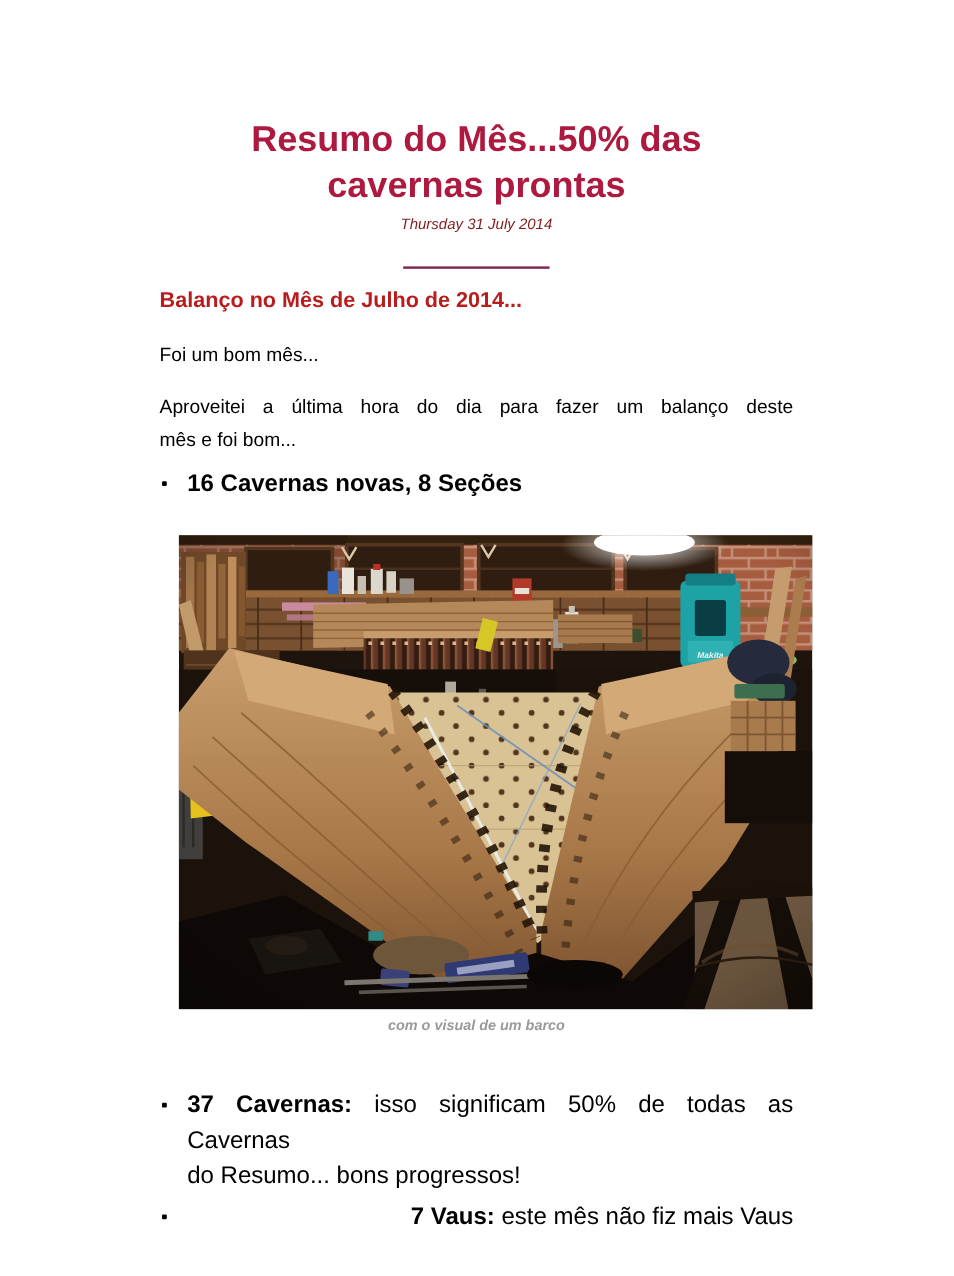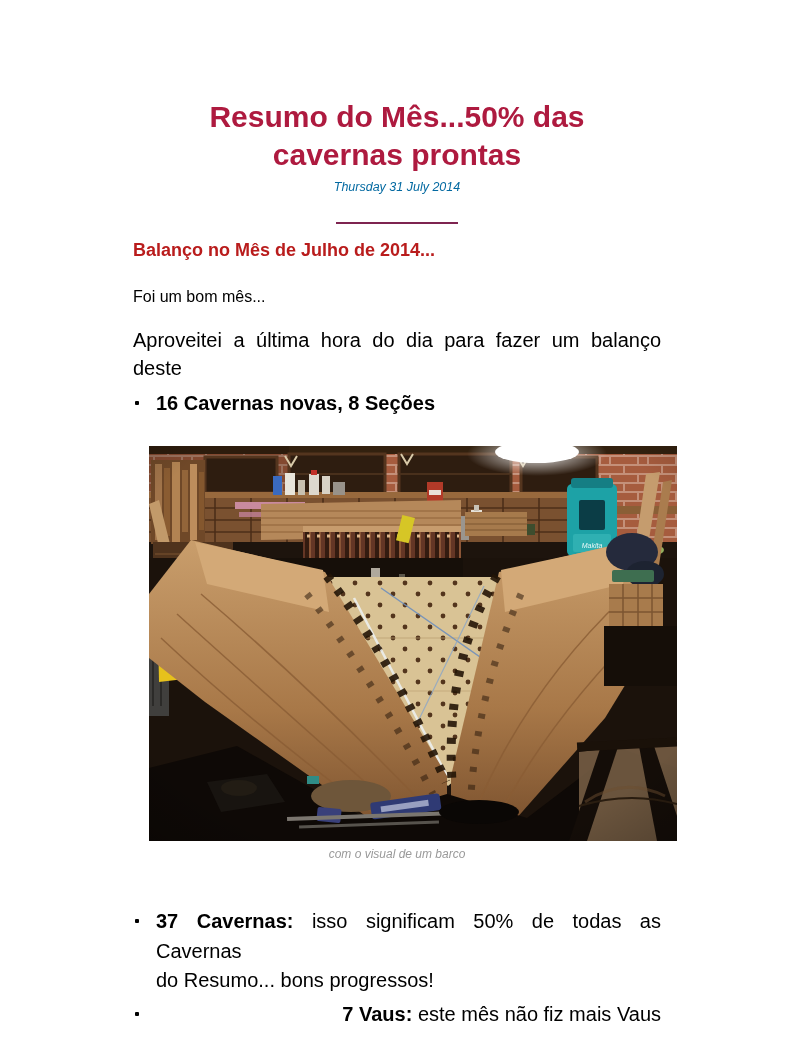--- a/index.html
+++ b/index.html
@@ -5,42 +5,42 @@
   html,body{margin:0;padding:0;background:#ffffff;}
   body{width:795px;height:1063px;font-family:"Liberation Sans",sans-serif;color:#000;}
   .page{position:relative;width:795px;height:1063px;background:#fff;overflow:hidden;}
   .content{position:absolute;left:133px;top:0;width:528px;}
 
   .title{margin:0;padding-top:98px;text-align:center;color:#AE1A3F;
          font-size:30px;line-height:38px;font-weight:bold;}
   .title .tl{display:block;}
 
   .post-date{margin-top:6px;text-align:center;font-style:italic;
-             font-size:12.5px;line-height:15px;color:#0369a1;}
+             font-size:12.5px;line-height:15px;color:#7f1d1d;}
 
   .sep{width:122px;height:0;border-top:2px solid #7E2450;margin:27px auto 0;}
 
   .heading{margin:15px 0 0;font-size:18px;line-height:22px;font-weight:bold;color:#b91c1c;}
 
   .p1{margin:26px 0 0;font-size:16px;line-height:19px;}
-  .p2{margin:20px 0 0;font-size:20px;}
+  .p2{margin:20px 0 0;font-size:16px;}
   .jline{line-height:28px;text-align:justify;text-align-last:justify;}
   .lline{line-height:28px;text-align:left;}
 
   ul.bullets{list-style:none;margin:0;padding:0;}
   li{position:relative;padding-left:23px;font-size:20px;line-height:30px;}
   li .dot{position:absolute;left:2px;top:13px;width:4px;height:4px;
           background:#000;border-radius:1px;}
   li b{font-weight:bold;}
   li.b1{margin-top:6px;text-align:left;}
   li.b2{margin-top:29px;}
   li.b2 .jline,li.b3 .lline{line-height:30px;}
   li.b3{margin-top:5px;text-align:right;}
 
-  figure{margin:12px 0 0;padding:16px;}
+  figure{margin:12px 0 0;padding:16px;font-weight:bold;}
   svg.photo{display:block;}
   figcaption{margin-top:6px;text-align:center;font-style:italic;
              font-size:12px;line-height:14px;color:#999;}
 
   .pagenum{position:absolute;left:0;top:1017px;width:795px;text-align:center;
            font-family:"Liberation Serif",serif;font-size:15px;color:#5a5a5a;}
 </style>
 </head>
 <body>
 
@@ -55,20 +55,21 @@
     <div class="post-date">Thursday 31 July 2014</div>
 
     <div class="sep"></div>
 
     <h2 class="heading">Balanço no Mês de Julho de 2014...</h2>
 
     <p class="p1">Foi um bom mês...</p>
 
     <div class="p2">
       <div class="jline">Aproveitei a última hora do dia para fazer um balanço deste</div>
+      <div class="lline">mês e foi bom...</div>
     </div>
 
     <ul class="bullets">
       <li class="b1">
         <span class="dot"></span>
         <b>16 Cavernas novas, 8 Seções</b><span></span>
       </li>
     </ul>
 
     <figure>

